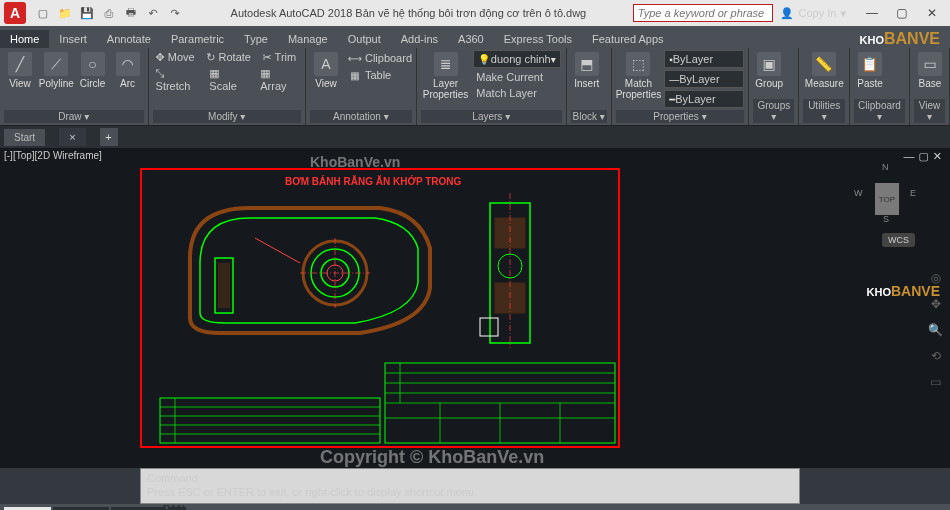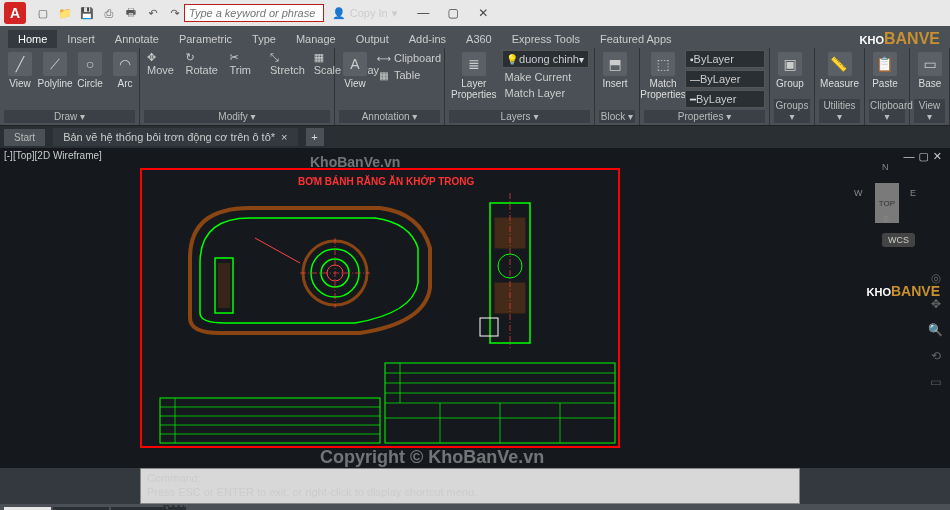--- a/index.html
+++ b/index.html
@@ -7,45 +7,45 @@
 .titlebar{height:26px;background:#e8e8e8;display:flex;align-items:center;padding:0 4px}
 .app-logo{width:22px;height:22px;background:#d32323;border-radius:3px;display:flex;align-items:center;justify-content:center;color:#fff;font-weight:bold;font-size:14px}
 .qat{display:flex;gap:4px;margin-left:8px}
 .qat-btn{width:18px;height:18px;display:flex;align-items:center;justify-content:center;color:#555}
 .title-text{flex:1;text-align:center;color:#444;font-size:11px}
 .title-search{width:140px;height:18px;background:#fff;border:1px solid #b91c1c;padding:0 4px;color:#999;font-style:italic;margin-right:8px}
 .signin{color:#555;margin-right:12px;display:flex;align-items:center;gap:4px}
 .win-btns{display:flex;gap:2px}
 .win-btn{width:28px;height:20px;display:flex;align-items:center;justify-content:center;color:#444;font-size:12px}
 .win-btn.close{color:#444}
-.ribbon-tabs{height:22px;background:#4a5055;display:flex;align-items:flex-end;padding-left:8px}
+.ribbon-tabs{height:22px;background:#4a5055;display:flex;align-items:flex-end;padding-left:0}
 .rtab{padding:3px 10px;color:#ccc;font-size:11px}
 .rtab.active{background:#33393f;color:#fff}
 .ribbon{height:78px;background:#4a5055;display:flex;border-bottom:1px solid #222}
 .panel{border-right:1px solid #333;display:flex;flex-direction:column;padding:2px 4px}
 .panel-body{flex:1;display:flex;gap:3px;align-items:flex-start}
 .panel-name{text-align:center;color:#bbb;font-size:10px;padding:1px;background:#3a4045}
 .big-btn{display:flex;flex-direction:column;align-items:center;gap:2px;padding:2px;min-width:32px}
 .big-btn .ico{width:24px;height:24px;background:#5a6065;border-radius:2px;display:flex;align-items:center;justify-content:center;font-size:14px}
 .big-btn .lbl{font-size:10px;color:#ddd;text-align:center;line-height:1.1}
 .sm-col{display:flex;flex-direction:column;gap:1px}
 .sm-btn{display:flex;align-items:center;gap:3px;padding:1px 3px;font-size:10px;color:#ddd}
 .sm-ico{width:14px;height:14px;display:inline-flex;align-items:center;justify-content:center;font-size:10px}
 .dropdown{height:18px;background:#2a2f33;border:1px solid #555;padding:0 4px;color:#ddd;font-size:10px;display:flex;align-items:center;min-width:80px}
-.filetabs{height:22px;background:#2a2f33;display:flex;align-items:center;padding-left:4px;gap:8px}
+.filetabs{height:22px;background:#2a2f33;display:flex;align-items:center;padding-left:4px;gap:14px}
 .ftab{padding:3px 10px;background:#4a5055;color:#bbb;font-size:10px;display:flex;align-items:center;gap:6px}
 .ftab.active{background:#33393f;color:#fff}
 .ftab-plus{width:18px;height:18px;background:#4a5055;display:flex;align-items:center;justify-content:center;color:#ddd}
 .viewport{position:relative;height:320px;background:#15181c}
 .vp-label{position:absolute;top:2px;left:4px;color:#ccc;font-size:10px}
 .draw-area{position:absolute;top:20px;left:140px;width:600px;height:290px}
 .frame{position:absolute;border:2px solid #ff0000}
 .drawing-title{position:absolute;color:#ff3333;font-size:10px;font-weight:bold}
 .navcube{position:absolute;top:10px;right:30px;width:70px;height:70px}
-.navcube-center{position:absolute;top:25px;left:25px;width:24px;height:40px;background:#7a7a7a;display:flex;align-items:center;justify-content:center;font-size:8px;color:#333}
+.navcube-center{position:absolute;top:25px;left:25px;width:24px;height:32px;background:#7a7a7a;display:flex;align-items:center;justify-content:center;font-size:8px;color:#333}
 .navcube-dir{position:absolute;color:#888;font-size:9px}
 .wcs-badge{position:absolute;top:85px;right:35px;padding:2px 6px;background:#444;border-radius:3px;font-size:9px;color:#ccc}
 .vp-tools{position:absolute;right:4px;top:120px;display:flex;flex-direction:column;gap:6px}
 .vp-tool{width:20px;height:20px;display:flex;align-items:center;justify-content:center;color:#666;font-size:12px}
 .vp-ctrl{position:absolute;top:2px;right:8px;display:flex;gap:4px;color:#888;font-size:11px}
 .cmdline{height:36px;background:#d8d8d8;margin:0 150px 0 140px;border:1px solid #888;padding:2px 6px;color:#333;font-family:Consolas,monospace;font-size:10px;line-height:1.3}
 .cmd-input{display:flex;align-items:center;gap:4px;margin-top:2px}
 .cmd-input input{flex:1;background:transparent;border:none;outline:none;color:#333}
 .layout-tabs{height:20px;background:#4a5055;display:flex;align-items:center;padding-left:4px;gap:2px}
 .ltab{padding:2px 10px;background:#2a2f33;color:#ccc;font-size:10px}
@@ -62,20 +62,21 @@
   <div class="app-logo">A</div>
   <div class="qat">
     <div class="qat-btn">▢</div>
     <div class="qat-btn">📁</div>
     <div class="qat-btn">💾</div>
     <div class="qat-btn">⎙</div>
     <div class="qat-btn">🖶</div>
     <div class="qat-btn">↶</div>
     <div class="qat-btn">↷</div>
   </div>
+  <div class="title-text">Autodesk AutoCAD 2018   Bản vẽ hệ thống bôi trơn động cơ trên ô tô.dwg</div>
   <input class="title-search" placeholder="Type a keyword or phrase" style="">
   <div class="signin">
       <span>👤</span>
       <span>Copy In</span>
       <span>▾</span>
     </div>
   <div class="win-btns">
     <div class="win-btn">—</div>
     <div class="win-btn">▢</div>
     <div class="win-btn close">✕</div>
@@ -112,21 +113,21 @@
           <div class="lbl">Circle</div>
         </div>
       <div class="big-btn">
           <div class="ico">◠</div>
           <div class="lbl">Arc</div>
         </div>
     </div>
     <div class="panel-name">Draw ▾</div>
   </div>
   <div class="panel" style="min-width:150px">
-    <div class="panel-body" style="flex-direction:row;gap:13px">
+    <div class="panel-body" style="flex-direction:column;gap:1px">
       <div class="sm-btn"><span>✥ Move</span>&nbsp;&nbsp;<span>↻ Rotate</span>&nbsp;&nbsp;<span>✂ Trim</span></div>
       <div class="sm-btn"><span>⤡ Stretch</span>&nbsp;<span>▦ Scale</span>&nbsp;&nbsp;<span>▦ Array</span></div>
     </div>
     <div class="panel-name">Modify ▾</div>
   </div>
   <div class="panel" style="min-width:110px">
     <div class="panel-body">
       <div class="big-btn">
           <div class="ico">A</div>
           <div class="lbl">View</div>
@@ -223,39 +224,38 @@
       </div>
     <div class="panel-name">View ▾</div>
   </div>
 </div>
 
 <div class="kho-logo"><span style="color:#fff">KHO</span>BANVE</div>
 
 <div class="filetabs">
   <div class="ftab">Start</div>
   <div class="ftab active">
-      <span>Bản vẽ hệ thống bôi trơn động cơ trên ô tô*</span>
       <span>×</span>
     </div>
   <div class="ftab-plus">+</div>
 </div>
 
 <div class="viewport">
   <div class="vp-label">[-][Top][2D Wireframe]</div>
   <div class="vp-ctrl">
     <span>—</span>
     <span>▢</span>
     <span>✕</span>
   </div>
 
   <div class="kho-logo2"><span style="color:#fff">KHO</span>BANVE</div>
 
   <div class="draw-area">
     <div class="frame" style="top:0;left:0;width:480px;height:280px"></div>
-    <div class="drawing-title" style="top:8px;left:158px">BƠM BÁNH RĂNG ĂN KHỚP TRONG</div>
+    <div class="drawing-title" style="top:8px;left:145px">BƠM BÁNH RĂNG ĂN KHỚP TRONG</div>
 
     <svg style="position:absolute;top:20px;left:20px" width="290" height="170">
       <path d="M30 130 L30 70 Q30 20 90 20 L220 20 Q260 25 270 60 L270 100 Q265 135 200 145 L60 145 Q30 145 30 130 Z" fill="none" stroke="#8b4513" stroke-width="4"></path>
       <path d="M40 125 L40 75 Q40 30 90 30 L215 30 Q250 35 258 60 L258 95 Q253 125 195 135 L65 135 Q40 135 40 125 Z" fill="none" stroke="#00ff00" stroke-width="1.5"></path>
       <circle cx="175" cy="85" r="32" fill="none" stroke="#8b4513" stroke-width="3"></circle>
       <circle cx="175" cy="85" r="24" fill="none" stroke="#00ff00" stroke-width="1.5"></circle>
       <circle cx="175" cy="85" r="14" fill="none" stroke="#00ff00" stroke-width="1.5"></circle>
       <circle cx="175" cy="85" r="8" fill="none" stroke="#ff4444" stroke-width="1"></circle>
       <rect x="55" y="70" width="18" height="55" fill="none" stroke="#00ff00" stroke-width="1.5"></rect>
       <rect x="58" y="75" width="12" height="45" fill="#8b4513" opacity="0.3"></rect>

